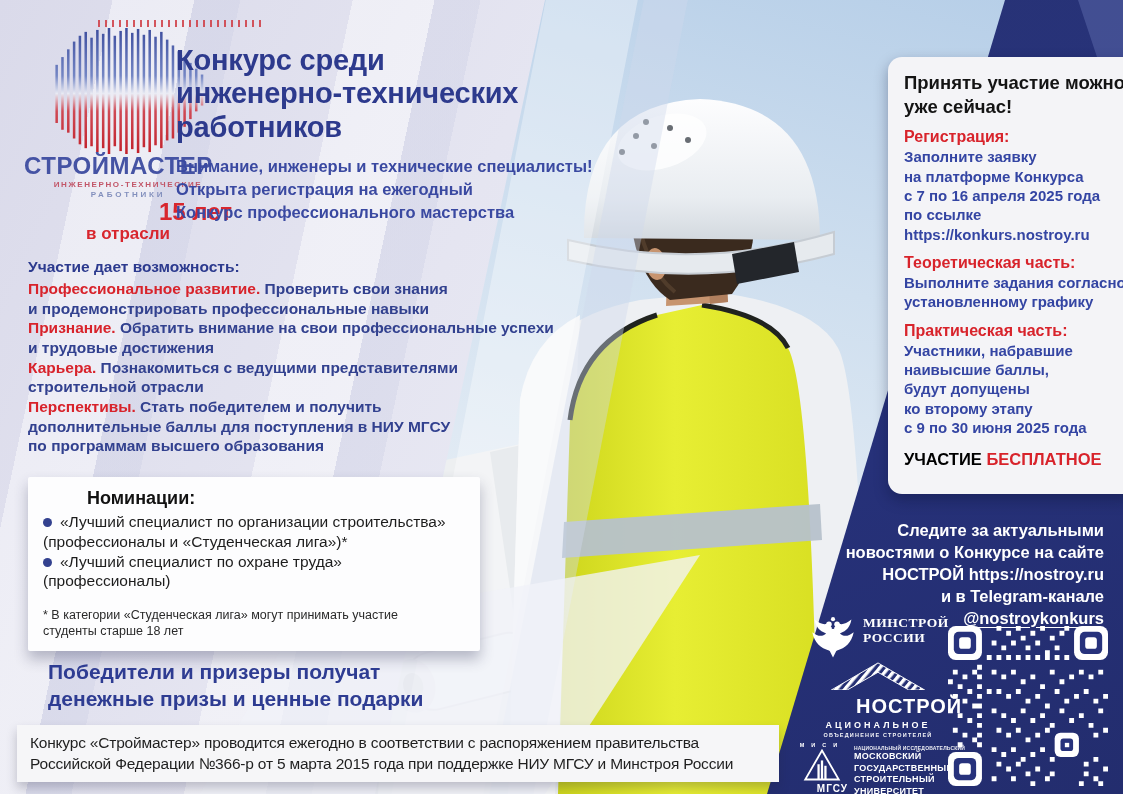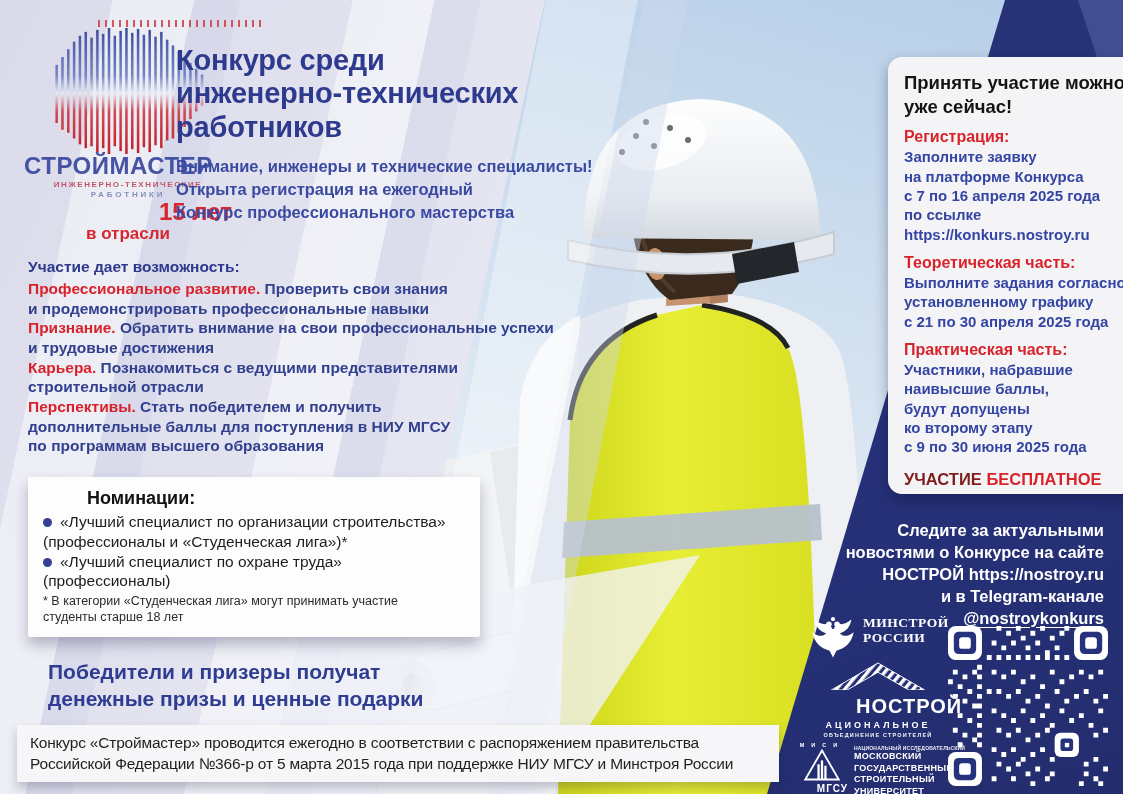--- a/index.html
+++ b/index.html
@@ -48,35 +48,35 @@
   .b-line .red{color:#d8232b;}
   .b-line .blue{color:#32418f;}
   .ln{white-space:nowrap;}
   
   .nom-card{position:absolute;left:28px;top:477px;width:452px;box-sizing:border-box;
             background:#fdfdfe;border-radius:2px;padding:11px 15px 12px;
             box-shadow:0 8px 14px rgba(40,42,80,.30);}
   .nom-title{font-size:18px;font-weight:800;color:#121212;margin-bottom:3px;margin-left:44px;}
   .n-line{font-size:15.5px;line-height:1.28;color:#1d1d1d;white-space:nowrap;}
   .bullet{display:inline-block;width:9px;height:9px;border-radius:50%;background:#33418f;margin-right:8px;}
-  .nom-foot{margin-top:2px;font-size:12.5px;line-height:1.28;color:#2a2a2a;}
+  .nom-foot{margin-top:16px;font-size:12.5px;line-height:1.28;color:#2a2a2a;}
   
   .prizes{position:absolute;left:48px;top:658px;font-size:21px;line-height:1.3;font-weight:800;color:#2e3c92;}
   .legal{position:absolute;left:17px;top:725px;width:762px;box-sizing:border-box;
          background:#f6f6f8;padding:7px 13px;box-shadow:0 6px 10px rgba(30,30,60,.25);
          font-size:15.5px;line-height:1.38;color:#1f1f1f;letter-spacing:-.2px;}
   
   .info-card{position:absolute;left:888px;top:57px;width:248px;height:437px;box-sizing:border-box;
              background:#f4f4f7;border-radius:14px;padding:14px 16px;box-shadow:0 6px 14px rgba(10,15,50,.35);}
   .info-title{font-size:18.5px;line-height:1.28;font-weight:800;color:#141414;}
   .section{margin-top:10px;}
   .sec-title{font-size:16px;font-weight:800;color:#d8232b;margin-bottom:1px;}
   .sec-line{font-size:15px;line-height:1.29;font-weight:700;color:#3445a3;white-space:nowrap;}
   .participation{margin-top:13px;font-size:16.5px;font-weight:800;}
-  .participation .p-label{color:#7f1d1d;text-align:center;}
+  .participation .p-label{color:#000000;text-align:center;}
   .participation .p-value{color:#d8232b;}
   
   .follow{position:absolute;left:826px;top:520px;width:278px;text-align:right;
           font-size:16.5px;line-height:1.33;font-weight:800;color:#fff;}
   .follow .handle{text-decoration:underline;text-underline-offset:3px;}
   .minstroy{position:absolute;left:810px;top:615px;display:flex;gap:7px;color:#fff;}
   .minstroy-label{font-family:"Liberation Serif",serif;font-size:13.5px;font-weight:700;line-height:1.12;letter-spacing:.5px;}
   .nostroy{position:absolute;left:818px;top:662px;width:120px;text-align:center;color:#fff;}
   .nostroy-name{font-size:20px;font-weight:700;letter-spacing:1px;margin-top:1px;margin-left:38px;}
   .nostroy-sub1{font-size:9px;font-weight:700;letter-spacing:3px;margin-top:2px;}
@@ -266,21 +266,20 @@
           <div class="sec-line">Заполните заявку</div>
           <div class="sec-line">на платформе Конкурса</div>
           <div class="sec-line">с 7 по 16 апреля 2025 года</div>
           <div class="sec-line">по ссылке</div>
           <div class="sec-line">https://konkurs.nostroy.ru</div>
         </div>
         <div class="section">
           <div class="sec-title">Теоретическая часть:</div>
           <div class="sec-line">Выполните задания согласно</div>
           <div class="sec-line">установленному графику</div>
-          <div class="sec-line">с 21 по 30 апреля 2025 года</div>
         </div>
         <div class="section">
           <div class="sec-title">Практическая часть:</div>
           <div class="sec-line">Участники, набравшие</div>
           <div class="sec-line">наивысшие баллы,</div>
           <div class="sec-line">будут допущены</div>
           <div class="sec-line">ко второму этапу</div>
           <div class="sec-line">с 9 по 30 июня 2025 года</div>
         </div>
       </div>

